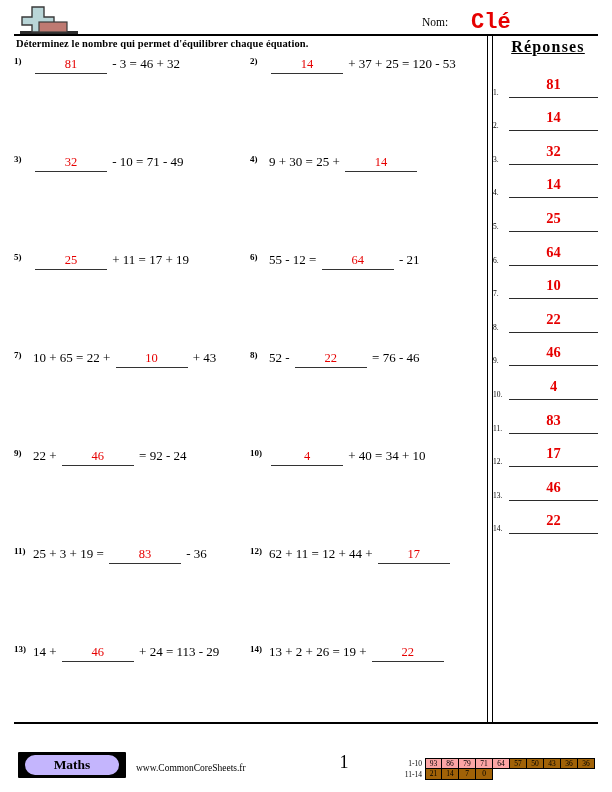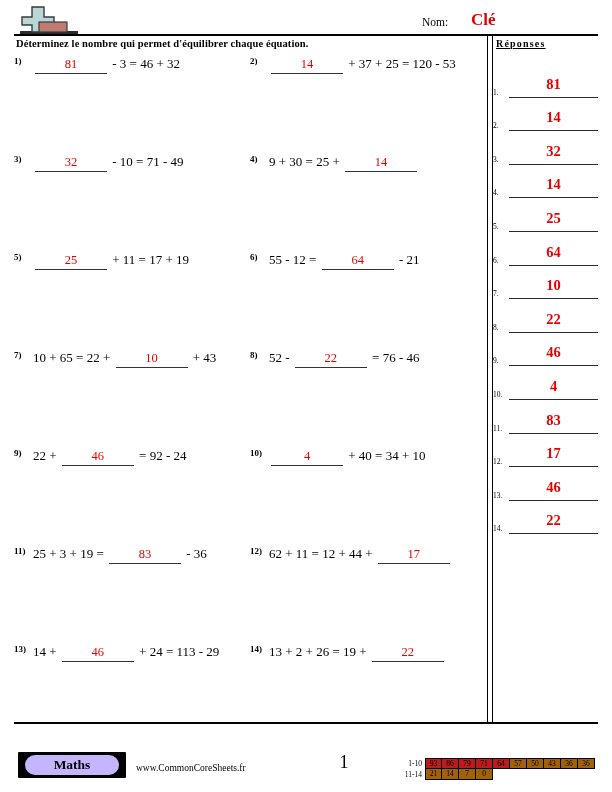--- a/index.html
+++ b/index.html
@@ -43,24 +43,24 @@
   .nom-label {
     position: absolute;
     left: 408px; top: 12px;
     font-size: 11.5px;
     font-family: "Liberation Serif", serif;
     text-align: center;
   }
   .nom-value {
     position: absolute;
     left: 457px; top: 6px;
-    font-size: 17px;
+    font-size: 22px;
     font-weight: bold;
     color: #e60000;
-    font-family: Liberation Serif, serif;
+    font-family: Liberation Mono, monospace;
   }
   .header-rule {
     position: absolute;
     left: 14px; top: 34px;
     width: 584px;
     height: 2px;
     background: #000000;
   }
 
   
@@ -138,21 +138,22 @@
     margin: 0 2px;
   }
 
   
   .answers {
     position: absolute;
     left: 492px; top: 38px;
     width: 108px;
   }
   .answers-title {
-    font-size: 10px;
+    text-align: center;
+    font-size: 16px;
     font-weight: bold;
     font-family: "Liberation Serif", serif;
     text-decoration: underline;
     letter-spacing: 1.2px;
     margin-left: 4px;
   }
   .ans-list {
     position: absolute;
     left: 0; top: 26px;
     width: 108px;
@@ -250,21 +251,21 @@
   }
   .score-cell {
     width: 17px;
     text-align: center;
     font-size: 7.5px;
     line-height: 10px;
     font-family: "Liberation Serif", serif;
     border: 0.7px solid #000;
     border-left: none;
     box-sizing: border-box;
-    background: #b91c1c;
+    background: #fca5a5;
   }
   .score-cell.first { border-left: 0.7px solid #000; }
   .score-cell.shade { background: #a16207; }
   .score-row.second .score-cell { border-top: none; }
 </style>
 </head>
 <body>
 
 <div class="page">
 

